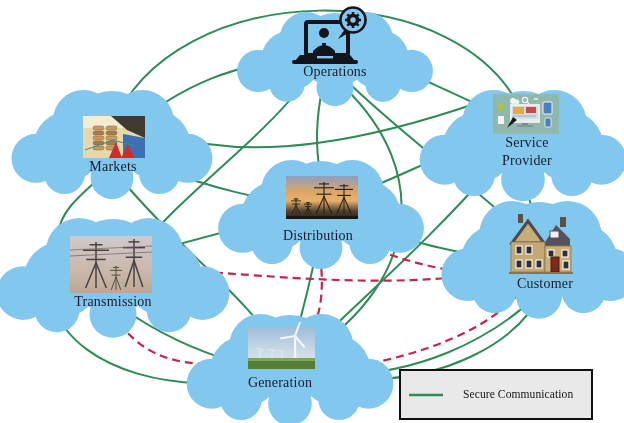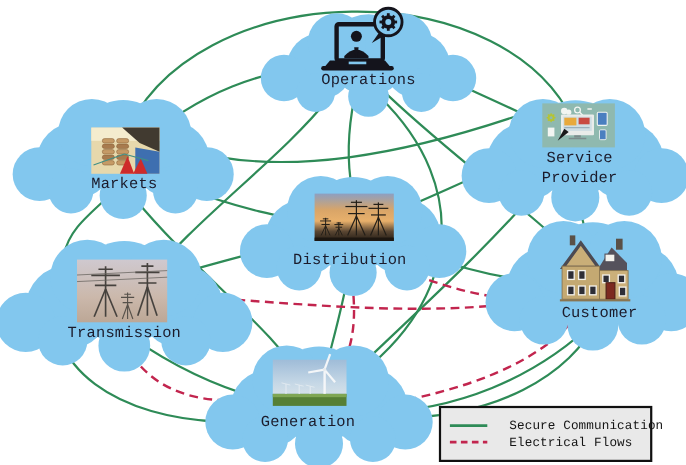--- a/index.html
+++ b/index.html
@@ -1,18 +1,18 @@
 <!DOCTYPE html>
 <html><head>
 <meta charset="utf-8">
 <style>
   html,body{margin:0;padding:0;background:#ffffff;}
   .stage{
     position:relative;width:624px;height:423px;background:#ffffff;overflow:hidden;
-    font-family:Liberation Mono, monospace;
+    font-family:Liberation Serif, serif;
   }
   .stage svg.diagram{position:absolute;left:0;top:0;}
   .legend{
     position:absolute;left:399px;top:369px;width:194px;height:51px;
     box-sizing:border-box;border:2px solid #101010;background:#e9e9e9;
     display:flex;flex-direction:column;justify-content:center;
     padding:2px 6px;gap:0px;z-index:10;
   }
   .legend-row{display:flex;align-items:center;height:15px;}
   .legend-swatch{width:38px;flex:0 0 38px;display:flex;align-items:center;justify-content:flex-start;}
@@ -325,22 +325,14 @@
 
   <div class="legend" id="legend" style="background: rgb(233, 233, 233); border-color: rgb(16, 16, 16);">
     <div class="legend-row">
       <span class="legend-swatch">
         <svg width="38" height="8">
             <line id="lg-solid" x1="2" y1="4" x2="36" y2="4" stroke-width="2.5" stroke="#2E8B57"></line>
           </svg>
       </span>
       <span class="legend-label" style="color: rgb(20, 20, 20);">Secure Communication</span>
     </div>
-    <div class="legend-row">
-      <span class="legend-swatch">
-        <svg width="38" height="8">
-            <line id="lg-dash" x1="2" y1="4" x2="36" y2="4" stroke-width="2.5" stroke-dasharray="6 4" stroke="#C2254E"></line>
-          </svg>
-      </span>
-      <span class="legend-label" style="color: rgb(20, 20, 20);">Electrical Flows</span>
-    </div>
   </div>
 </div>
 
 </body></html>

